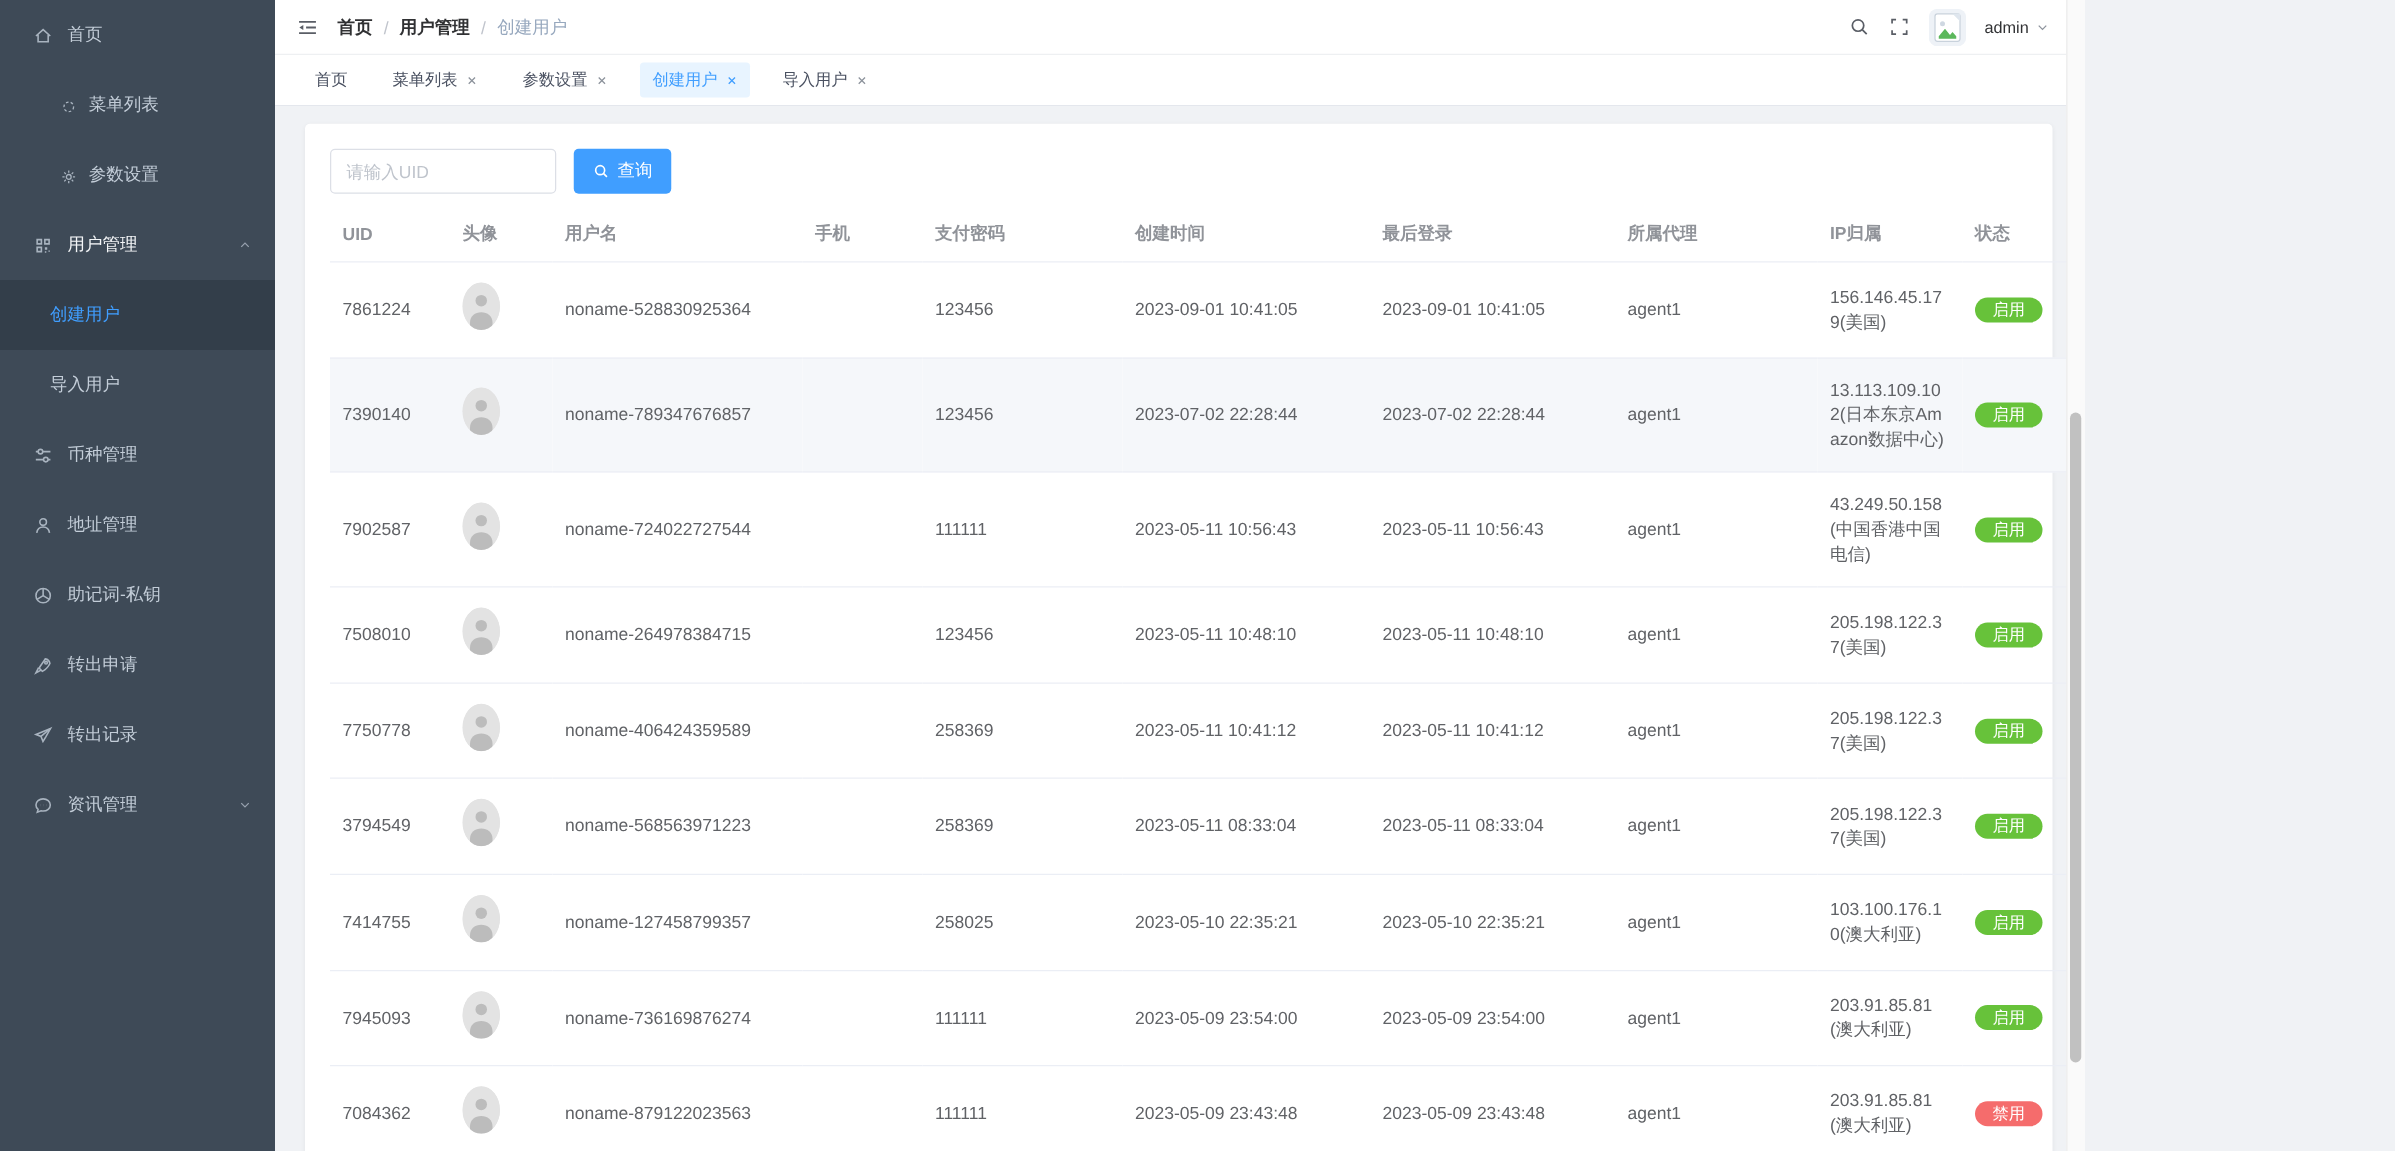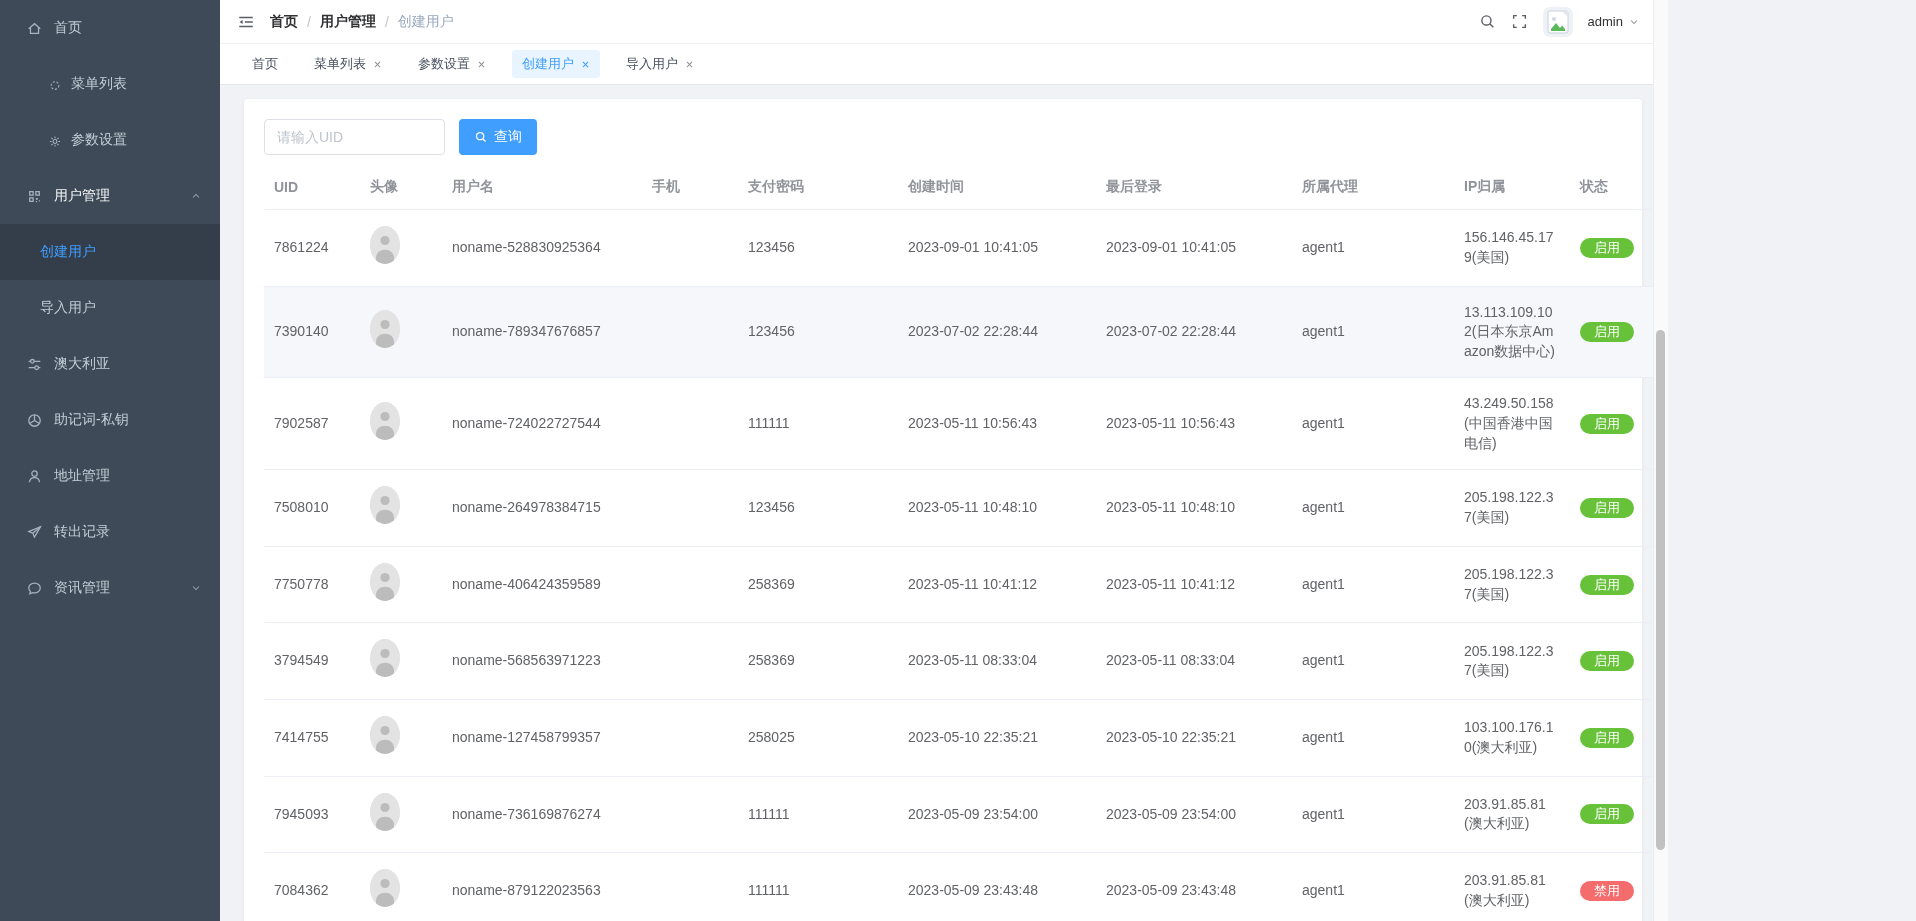--- a/index.html
+++ b/index.html
@@ -132,39 +132,49 @@
           <span class="nav-label">导入用户</span>
         </div>
         <div class="nav-item">
           <span class="nav-icon">
             <svg viewBox="0 0 16 16" fill="none" stroke="currentColor" stroke-width="1.2">
               <path d="M2.5 5h11M2.5 11h11"></path>
               <circle cx="6" cy="5" r="1.7" fill="#3e4a57"></circle>
               <circle cx="10" cy="11" r="1.7" fill="#3e4a57"></circle>
             </svg>
           </span>
-          <span class="nav-label">澳大利亚</span>
+          <span class="nav-label">币种管理</span>
+        </div>
+        <div class="nav-item">
+          <span class="nav-icon">
+            <svg viewBox="0 0 16 16" fill="none" stroke="currentColor" stroke-width="1.2">
+              <circle cx="8" cy="5.3" r="2.5"></circle>
+              <path d="M3.2 13.4c.4-2.9 2.2-4.4 4.8-4.4s4.4 1.5 4.8 4.4"></path>
+            </svg>
+          </span>
+          <span class="nav-label">地址管理</span>
         </div>
         <div class="nav-item">
           <span class="nav-icon">
             <svg viewBox="0 0 16 16" fill="none" stroke="currentColor" stroke-width="1.2">
               <circle cx="8" cy="8" r="5.4"></circle>
               <path d="M8 2.6V8M8 8l4.6 2.8M8 8L3.4 10.8"></path>
             </svg>
           </span>
           <span class="nav-label">助记词-私钥</span>
         </div>
         <div class="nav-item">
           <span class="nav-icon">
             <svg viewBox="0 0 16 16" fill="none" stroke="currentColor" stroke-width="1.2">
-              <circle cx="8" cy="5.3" r="2.5"></circle>
-              <path d="M3.2 13.4c.4-2.9 2.2-4.4 4.8-4.4s4.4 1.5 4.8 4.4"></path>
-            </svg>
-          </span>
-          <span class="nav-label">地址管理</span>
+              <path d="M9.6 2.9c1.8.3 3.2 1.7 3.5 3.5-1.2 2.6-3 4.5-5.7 5.9L5 9.9c1.4-2.7 3.3-4.5 4.6-7z"></path>
+              <circle cx="10.2" cy="5.8" r="1"></circle>
+              <path d="M4.6 9.5l-2 3.9 3.9-2"></path>
+            </svg>
+          </span>
+          <span class="nav-label">转出申请</span>
         </div>
         <div class="nav-item">
           <span class="nav-icon">
             <svg viewBox="0 0 16 16" fill="none" stroke="currentColor" stroke-width="1.2">
               <path d="M13.6 2.6L2.6 7.1l3.8 1.5L7.9 12.4l2-3.3z"></path>
               <path d="M6.4 8.6l7.2-6"></path>
             </svg>
           </span>
           <span class="nav-label">转出记录</span>
         </div>

